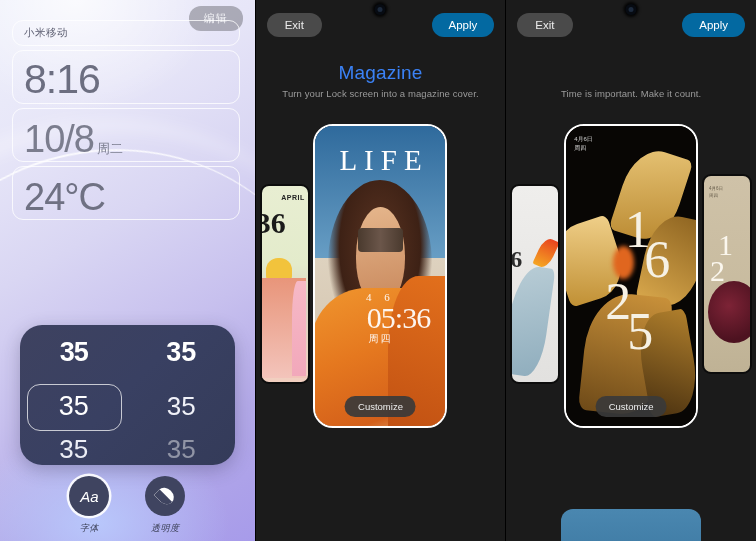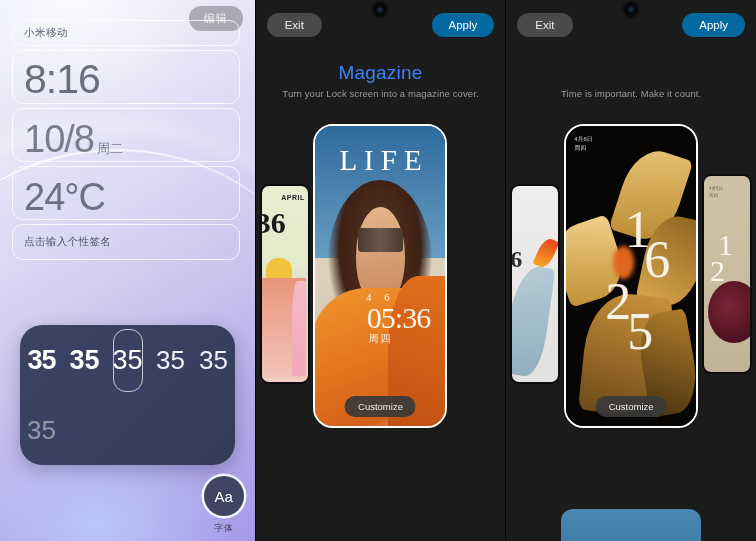--- a/index.html
+++ b/index.html
@@ -29,33 +29,33 @@
   .slot.big{height:54px;display:flex;align-items:flex-end;}
   .bigtime{font-size:41px;line-height:41px;color:#6c6e80;font-weight:400;letter-spacing:-1px;}
   .bigdate{font-size:38px;line-height:38px;color:#7b7d8e;font-weight:400;letter-spacing:-1px;}
   .datesuffix{font-size:13px;color:#7b7d8e;margin-left:3px;vertical-align:6px;}
   .bigtemp{font-size:38px;line-height:38px;color:#6f7183;font-weight:400;letter-spacing:-1px;}
   .slot.sig{height:36px;display:flex;align-items:center;}
   .sig-txt{font-size:10.5px;color:#4e5062;letter-spacing:.4px;}
 
   .fontcard{position:absolute;left:20px;top:325px;width:215px;height:140px;border-radius:22px;
     background:linear-gradient(135deg,#3e4260 0%,#394062 48%,#343b59 100%);box-shadow:0 5px 18px rgba(40,40,70,.28);}
-  .fontgrid{position:absolute;inset:0;display:grid;grid-template-columns:1fr 1fr 1fr 1fr 1fr;grid-template-rows:1fr 1fr;}
+  .fontgrid{position:absolute;inset:0;display:grid;grid-template-columns:1fr 1fr;grid-template-rows:1fr 1fr;}
   .fcell{display:flex;align-items:center;justify-content:center;position:relative;}
   .fcell .num{color:#fff;font-size:27px;}
   .f1 .num{font-weight:800;letter-spacing:-1px;}
   .f2 .num{font-weight:700;letter-spacing:0px;}
   .f3 .num{font-weight:500;letter-spacing:0px;}
   .f4 .num{font-weight:300;font-size:26px;color:#f0f1f8;}
   .f5 .num{font-weight:300;font-size:26px;color:#eceef6;}
   .f6 .num{font-weight:300;font-size:26px;color:rgba(255,255,255,.45);}
   .fcell.sel::after{content:"";position:absolute;left:7px;right:6px;top:4px;bottom:3px;
     border:1.5px solid rgba(255,255,255,.72);border-radius:13px;}
 
-  .toolrow{position:absolute;left:0;right:0;bottom:6px;display:flex;justify-content:flex-end;gap:14px;}
+  .toolrow{position:absolute;left:0;right:0;bottom:6px;display:flex;justify-content:center;gap:14px;font-style:italic;}
   .tool{width:62px;display:flex;flex-direction:column;align-items:center;}
   .tcircle{width:40px;height:40px;border-radius:50%;background:#3f4460;display:flex;align-items:center;
     justify-content:center;color:#fff;font-size:15px;position:relative;}
   .tool.active .tcircle{box-shadow:0 0 0 2.5px rgba(255,255,255,.9);}
   .tlabel{font-size:9px;color:#3c4057;margin-top:6px;letter-spacing:.5px;}
   .drop{width:15px;height:18px;background:#fff;border-radius:0 50% 50% 50%;transform:rotate(-45deg);position:relative;overflow:hidden;}
   .drop::after{content:"";position:absolute;left:0;top:0;width:50%;height:100%;background:#3f4460;}
 
   
   .pdark{position:relative;width:251px;height:541px;background:#1b1b1b;overflow:hidden;border-left:1px solid #000;}
@@ -179,23 +179,20 @@
       <div class="slot big">
         <span class="bigtime">8:16</span>
       </div>
       <div class="slot big">
         <span class="bigdate">10/8</span>
         <span class="datesuffix">周二</span>
       </div>
       <div class="slot big">
         <span class="bigtemp">24°C</span>
       </div>
-      <div class="slot sig">
-        <span class="sig-txt">点击输入个性签名</span>
-      </div>
     </div>
 
     <div class="fontcard">
       <div class="fontgrid">
         <div class="fcell f1">
             <span class="num">35</span>
           </div>
         <div class="fcell f2">
             <span class="num">35</span>
           </div>
@@ -213,20 +210,26 @@
           </div>
       </div>
     </div>
 
     <div class="toolrow">
       <div class="tool active">
         <div class="tcircle">
           <span>Aa</span>
         </div>
         <div class="tlabel">字体</div>
+      </div>
+      <div class="tool">
+        <div class="tcircle">
+          <span class="drop"></span>
+        </div>
+        <div class="tlabel">透明度</div>
       </div>
     </div>
   </div>
 
   <div class="pdark">
     <div class="punch"></div>
 
     <div class="topbar">
       <div class="exit-btn">Exit</div>
       <div class="apply-btn">Apply</div>

